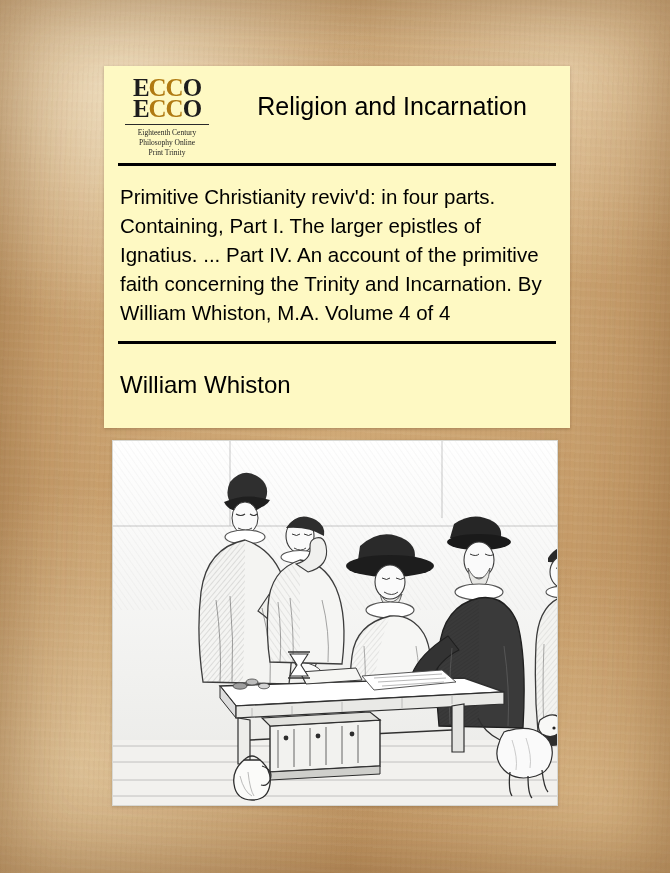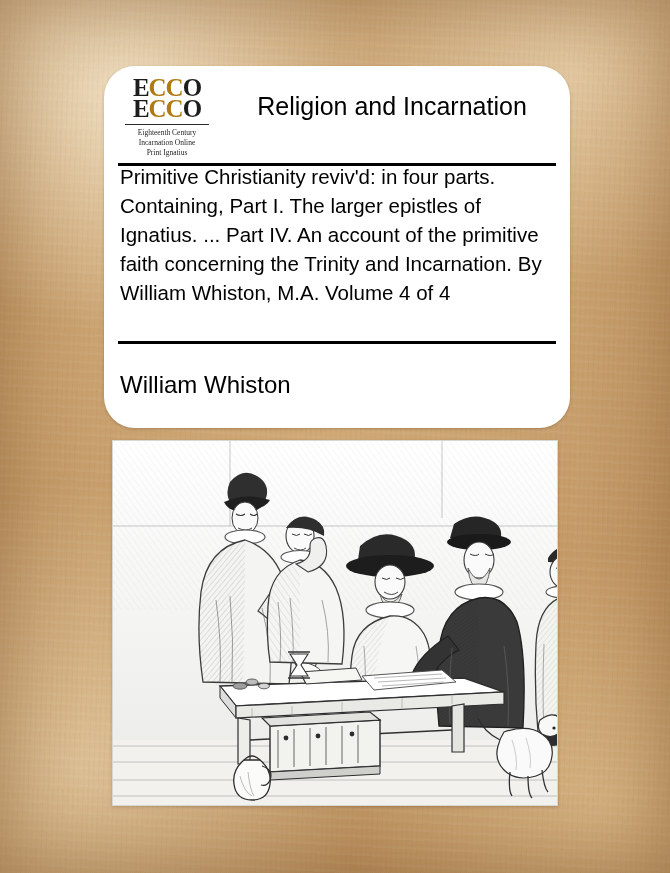--- a/index.html
+++ b/index.html
@@ -41,23 +41,22 @@
     box-shadow: inset 0 0 70px rgba(110,70,30,0.35), inset 0 0 160px rgba(130,88,40,0.22);
   }
 
   
   .cover {
     position: absolute;
     left: 104px;
     top: 66px;
     width: 466px;
     height: 362px;
-    background: #ffffff;
+    background: #fef9c3;
     box-shadow: 0 1px 3px rgba(80,50,20,0.28);
-    border-radius: 31px;
   }
 
   
   .ecco {
     position: absolute;
     left: 14px;
     top: 10px;
     width: 98px;
     text-align: center;
     color: #1a1a1a;
@@ -116,21 +115,21 @@
     left: 14px;
     top: 275px;
     width: 438px;
     height: 3px;
     background: #000;
   }
 
   .title-block {
     position: absolute;
     left: 16px;
-    top: 96px;
+    top: 116px;
     width: 440px;
     font-size: 20.5px;
     line-height: 1.42;
     color: #000;
   }
 
   .author-block {
     position: absolute;
     left: 16px;
     top: 305px;
@@ -162,22 +161,22 @@
 
   <div class="ecco">
     <div class="ecco-mark ecco-line1">
       <span class="c-dark">E</span><span>CC</span><span class="c-dark">O</span>
     </div>
     <div class="ecco-mark ecco-line2">
       <span>E</span><span class="c-gold">CC</span><span>O</span>
     </div>
     <div class="ecco-rule"></div>
     <div class="ecco-sub">Eighteenth Century</div>
-    <div class="ecco-sub">Incarnation Online</div>
-    <div class="ecco-sub">Print Ignatius</div>
+    <div class="ecco-sub">Philosophy Online</div>
+    <div class="ecco-sub">Print Trinity</div>
   </div>
 
   <div class="cover-header">Religion and Incarnation</div>
 
   <div class="rule-top"></div>
 
   <div class="title-block">Primitive Christianity reviv'd: in four parts. Containing, Part I. The larger epistles of Ignatius. ... Part IV. An account of the primitive faith concerning the Trinity and Incarnation. By William Whiston, M.A. Volume 4 of 4</div>
 
   <div class="rule-bottom"></div>
 

